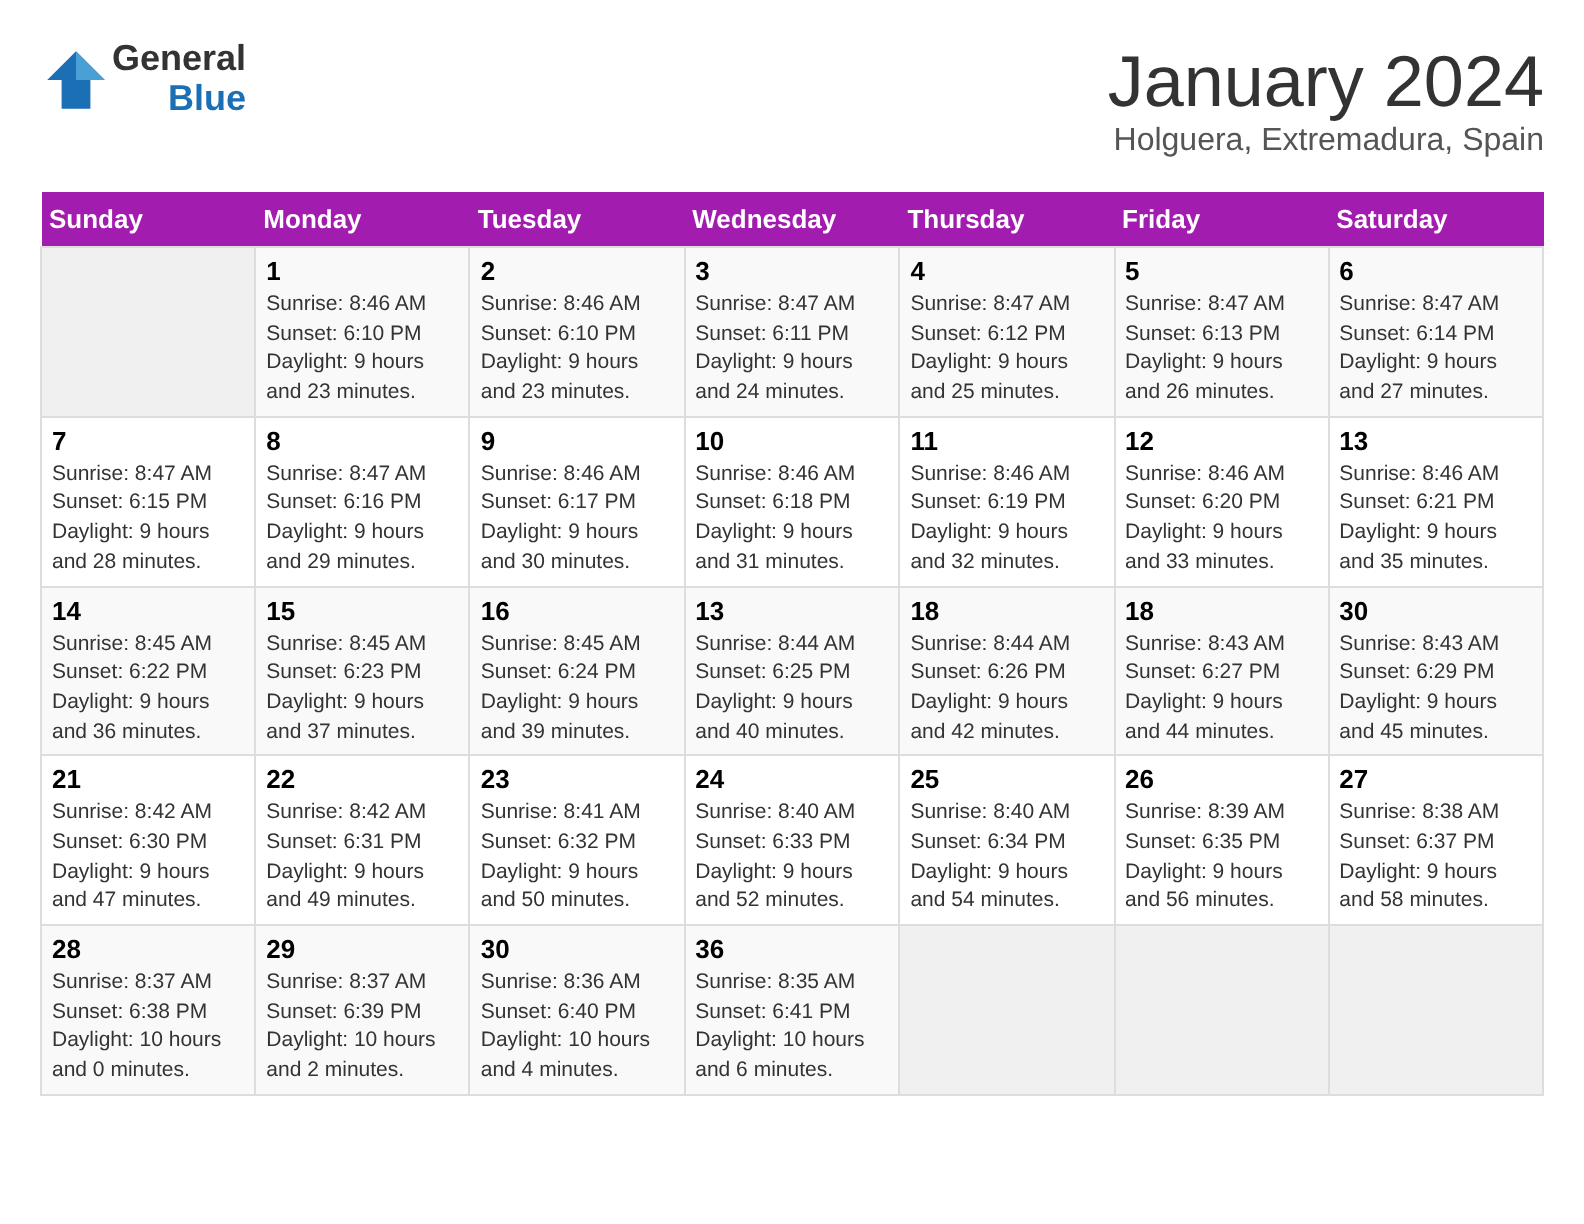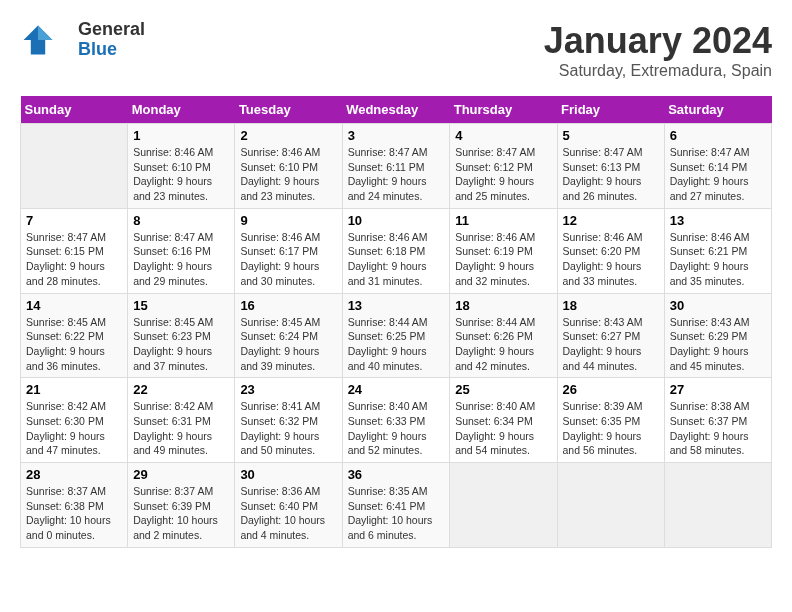--- a/index.html
+++ b/index.html
@@ -12,39 +12,40 @@
     }
     .header {
       display: flex;
       justify-content: space-between;
       align-items: flex-start;
       margin-bottom: 16px;
     }
     .logo {
       display: flex;
       align-items: center;
-      gap: 22px;
+      gap: 0;
+      text-align: right;
     }
     .logo-text {
       font-size: 18px;
       font-weight: bold;
       line-height: 1.1;
     }
     .logo-text .general { color: #333; }
     .logo-text .blue { color: #1a6fb5; }
     .logo-icon {
       width: 36px;
       height: 36px;
     }
     .title-block {
       text-align: right;
     }
     .month-title {
       font-size: 36px;
-      font-weight: bold;
+      font-weight: normal;
       color: #333;
     }
     .location {
       font-size: 16px;
       color: #555;
     }
     table {
       width: 100%;
       border-collapse: collapse;
       font-size: 11px;
@@ -94,21 +95,21 @@
       <polygon points="20,4 36,20 28,20 28,36 12,36 12,20 4,20" fill="#1a6fb5"></polygon>
       <polygon points="20,4 36,20 20,20" fill="#4a9fd4"></polygon>
     </svg>
     <div class="logo-text">
       <span class="general">General</span><br>
       <span class="blue">Blue</span>
     </div>
   </div>
   <div class="title-block">
     <div class="month-title">January 2024</div>
-    <div class="location">Saturday, Extremadura, Spain</div>
+    <div class="location">Holguera, Extremadura, Spain</div>
   </div>
 </div>
 
 <table>
   <thead>
     <tr>
     <th>Sunday</th>
         <th>Monday</th>
         <th>Tuesday</th>
         <th>Wednesday</th>

